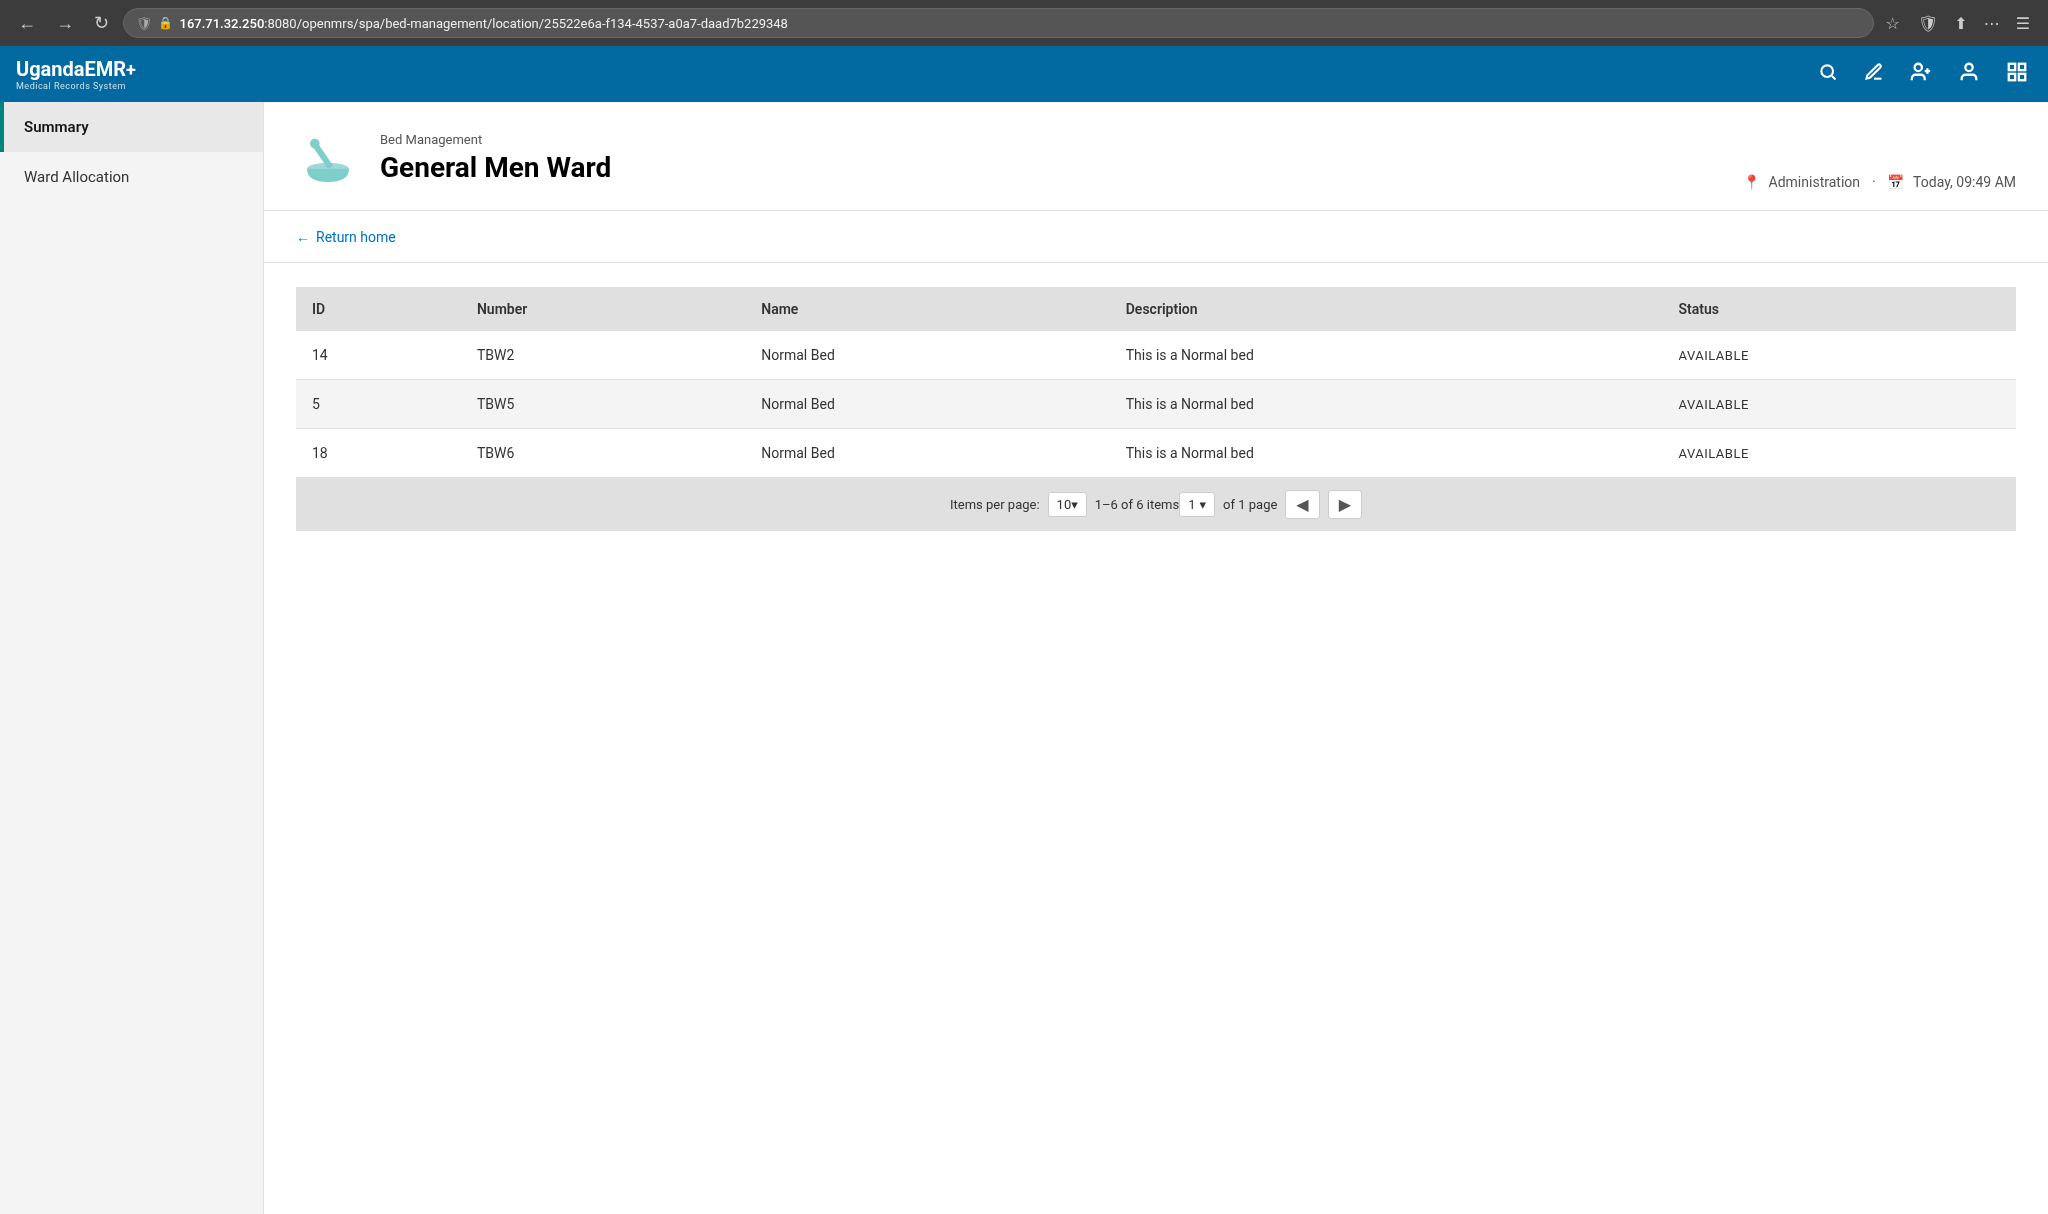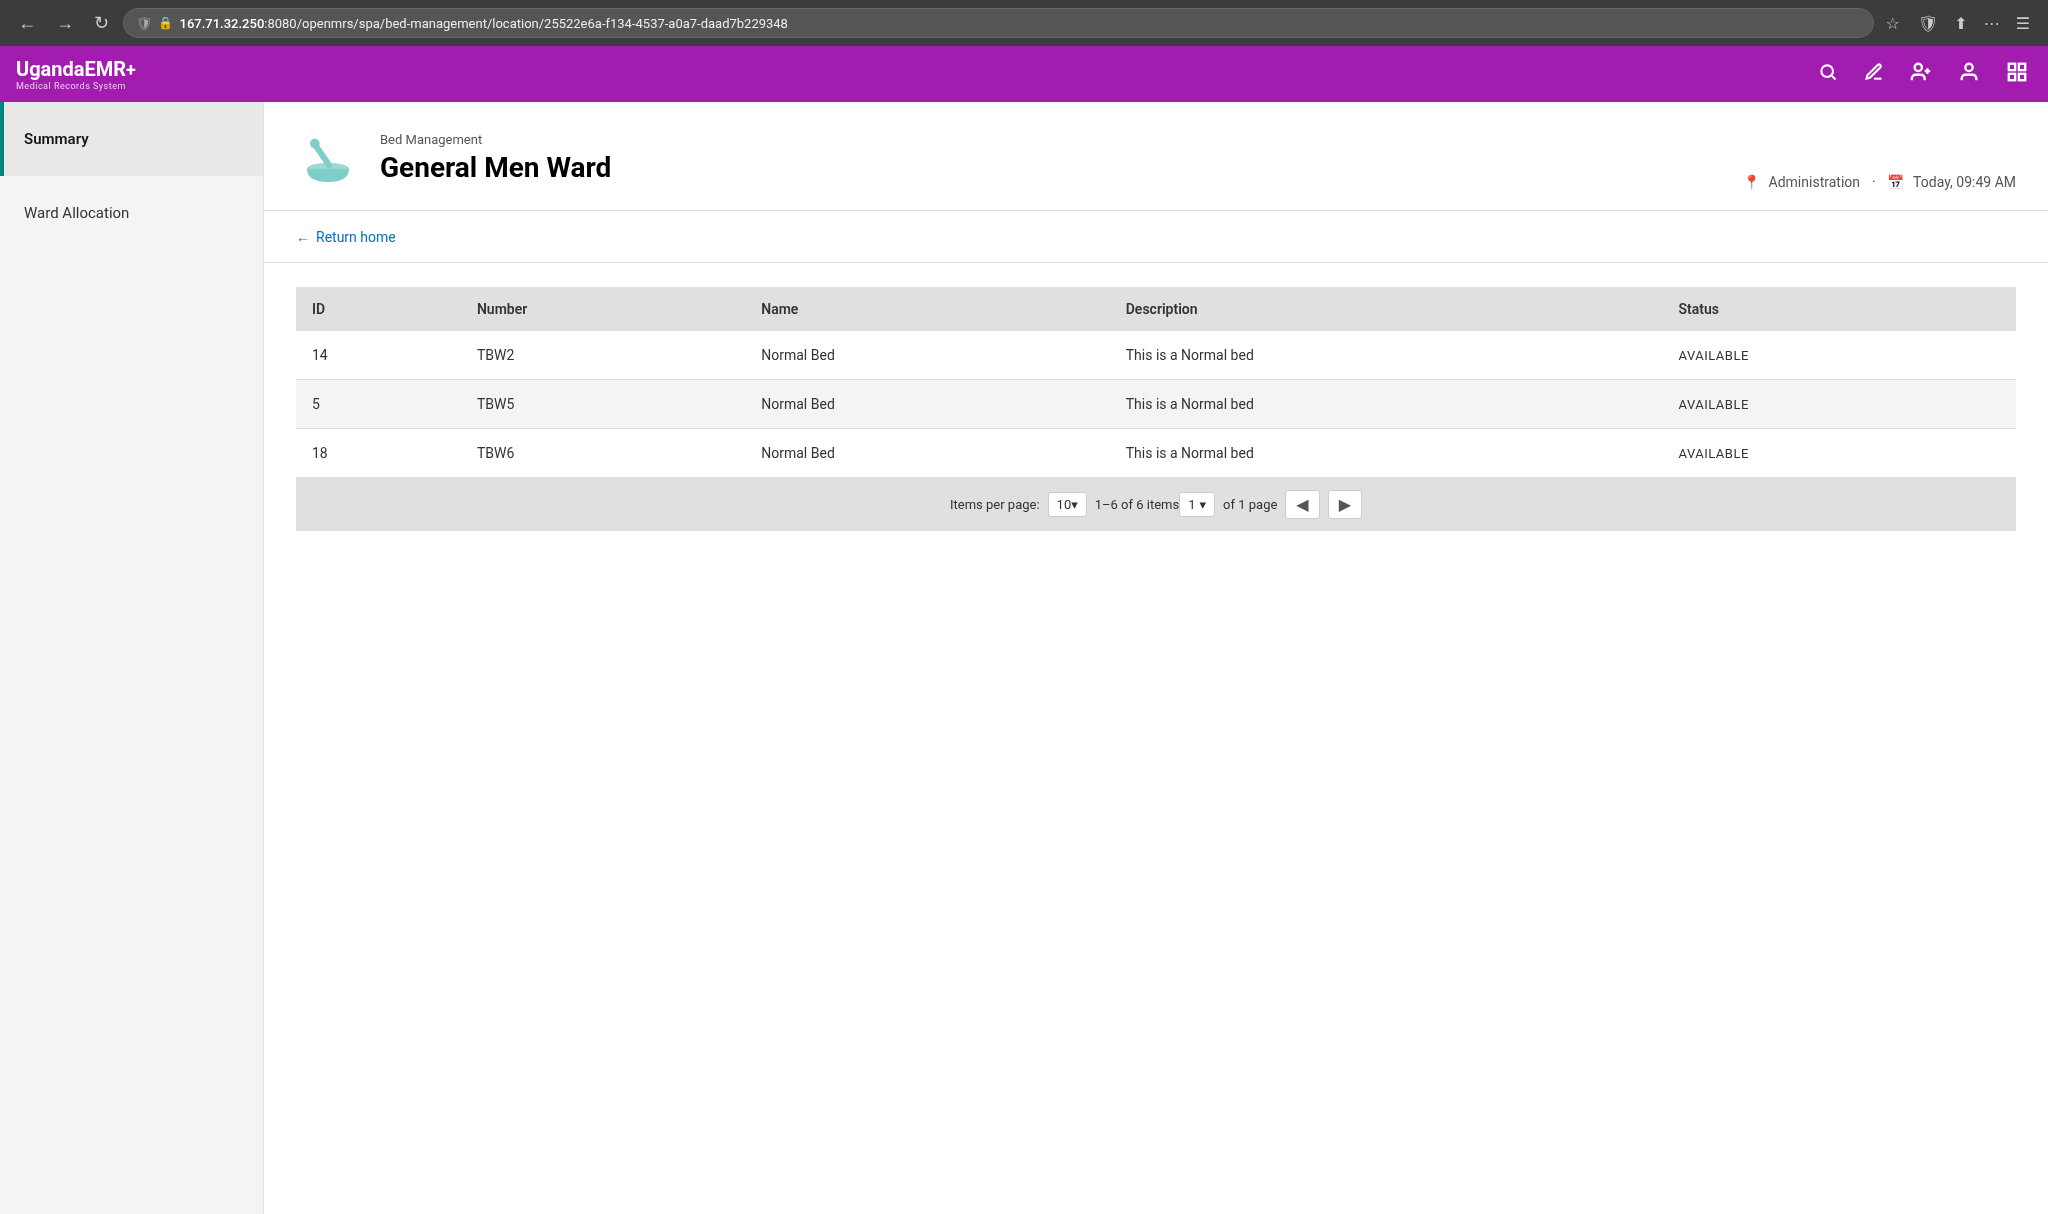--- a/index.html
+++ b/index.html
@@ -43,21 +43,21 @@
     }
     .browser-actions {
       display: flex; gap: 4px; align-items: center;
     }
     .browser-action-btn {
       background: none; border: none; color: #ccc; font-size: 16px; cursor: pointer; padding: 4px 6px;
     }
 
     
     .app-header {
-      background: #a21caf;
+      background: #0369a1;
       height: 56px;
       display: flex;
       align-items: center;
       justify-content: space-between;
       padding: 0 16px;
     }
     .app-logo {
       display: flex;
       align-items: center;
       gap: 6px;
@@ -84,21 +84,21 @@
     }
 
     
     .sidebar {
       width: 264px;
       background: #f4f4f4;
       border-right: 1px solid #e0e0e0;
       flex-shrink: 0;
     }
     .sidebar-item {
-      padding: 28px 20px;
+      padding: 16px 20px;
       cursor: pointer;
       font-size: 15px;
       color: #333;
       border-left: 4px solid transparent;
     }
     .sidebar-item.active {
       background: #e8e8e8;
       border-left: 4px solid #00857c;
       font-weight: 600;
       color: #161616;

